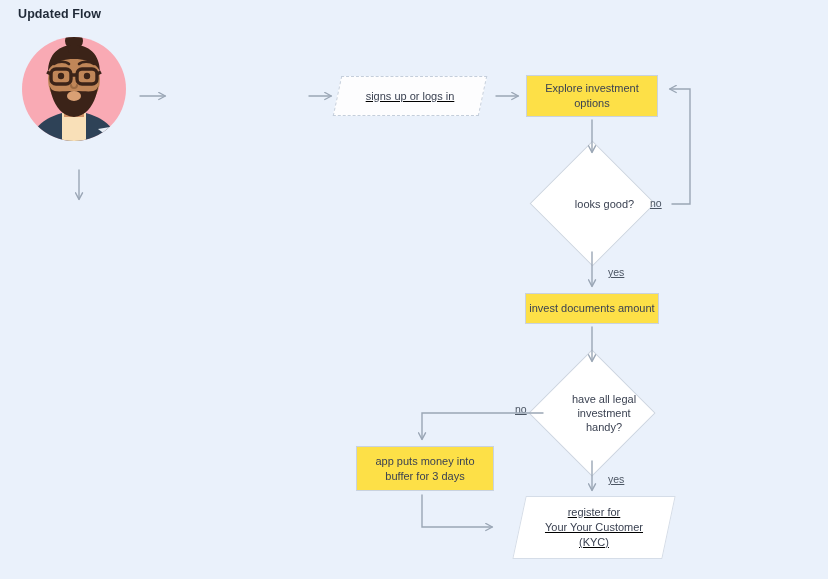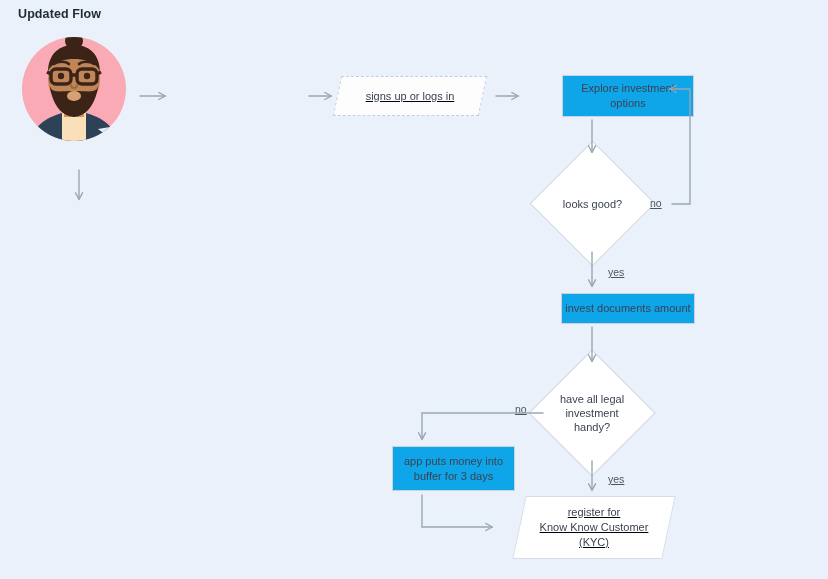--- a/index.html
+++ b/index.html
@@ -43,23 +43,22 @@
     font-size: 11px;
     line-height: 15px;
   }
   .node-label {
     display: block;
     white-space: pre-line;
   }
 
   
   .rect {
-    background: #0ea5e9;
+    background: #fde047;
     border: 1px solid #c9d2de;
-    margin-left: 36px;
   }
 
   
   .pill {
     background: #ffffff;
     border: 1px solid #d8e0ea;
     border-radius: 999px;
   }
 
   
@@ -71,21 +70,21 @@
     left: 0; top: 0;
     width: 100%;
     height: 100%;
     background: #ffffff;
     border: 1px solid #ccd5e1;
     transform: rotate(45deg);
     box-sizing: border-box;
   }
   .diamond-text {
     position: absolute;
-    left: 0; top: 0;
+    left: 12px; top: 0;
     width: 100%;
     height: 100%;
     display: flex;
     align-items: center;
     justify-content: center;
     text-align: center;
     font-size: 11px;
     line-height: 14px;
     color: #3b4252;
     white-space: pre-line;
@@ -225,29 +224,29 @@
   <div class="node rect" style="left:525px; top:293px; width:134px; height:31px;">
     <span class="node-label">invest documents amount</span>
   </div>
 
   <div class="diamond-wrap" style="left:547px; top:368px; width:90px; height:90px;">
     <div class="diamond-shape"></div>
     <div class="diamond-text">have all legal
 investment handy?</div>
   </div>
 
-  <div class="node rect" style="left:356px; top:446px; width:123px; height:45px;">
+  <div class="node rect" style="left:356px; top:446px; width:138px; height:45px;">
     <span class="node-label">app puts money into
 buffer for 3 days</span>
   </div>
 
   <div class="para" style="left:519px; top:496px; width:150px; height:63px;">
     <div class="para-bg solid"></div>
     <span class="para-text">register for
-Know Know Customer
+Your Your Customer
 (KYC)</span>
   </div>
 
   <div class="edge-label" style="left:650px; top:197px;">no</div>
   <div class="edge-label" style="left:608px; top:266px;">yes</div>
   <div class="edge-label" style="left:515px; top:403px;">no</div>
   <div class="edge-label" style="left:608px; top:473px;">yes</div>
 
   <svg id="edges">
     <defs>

